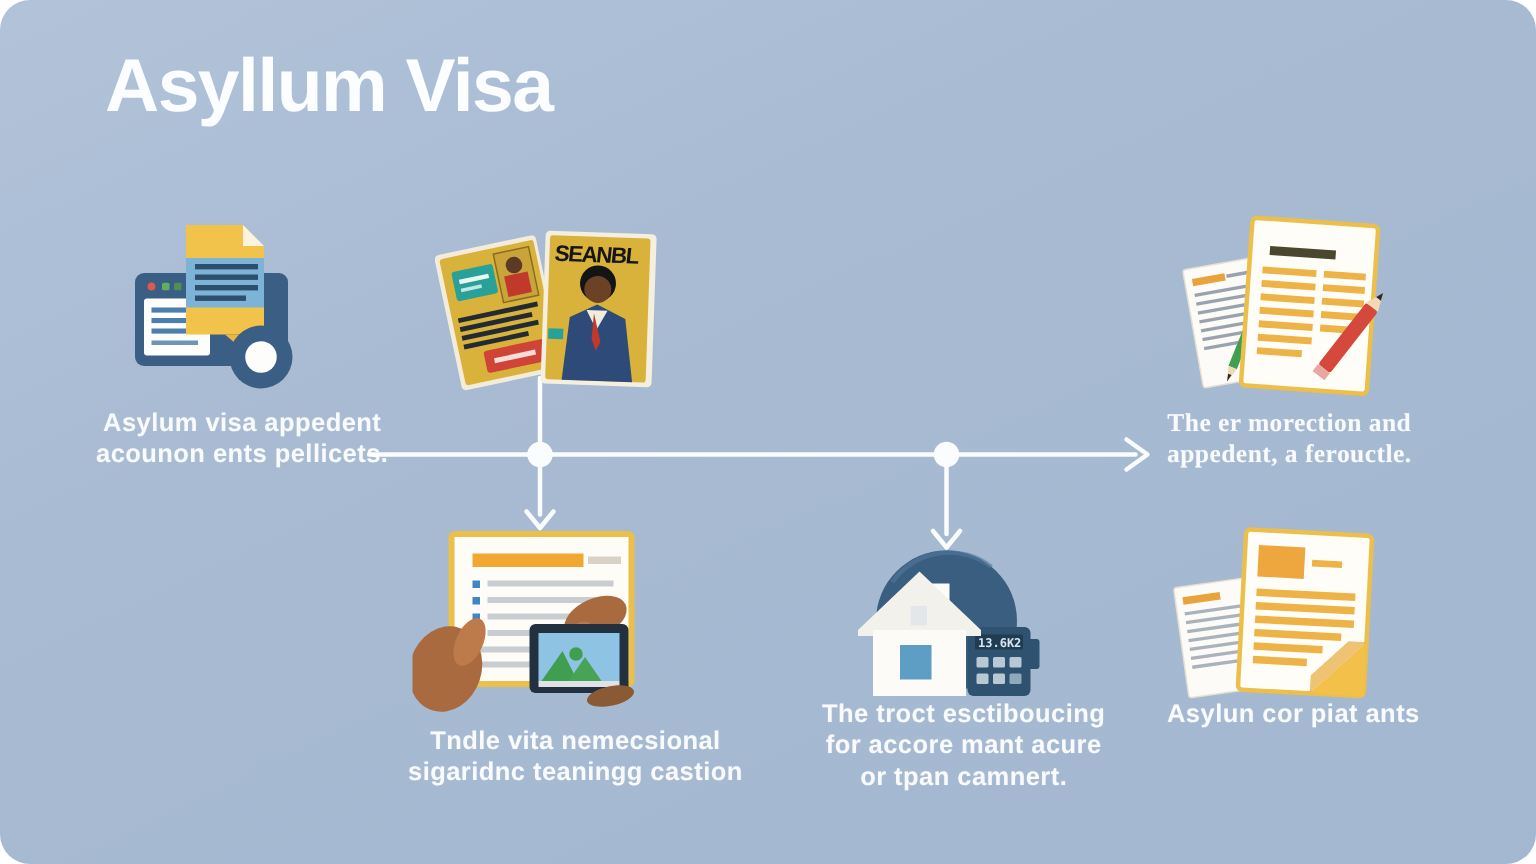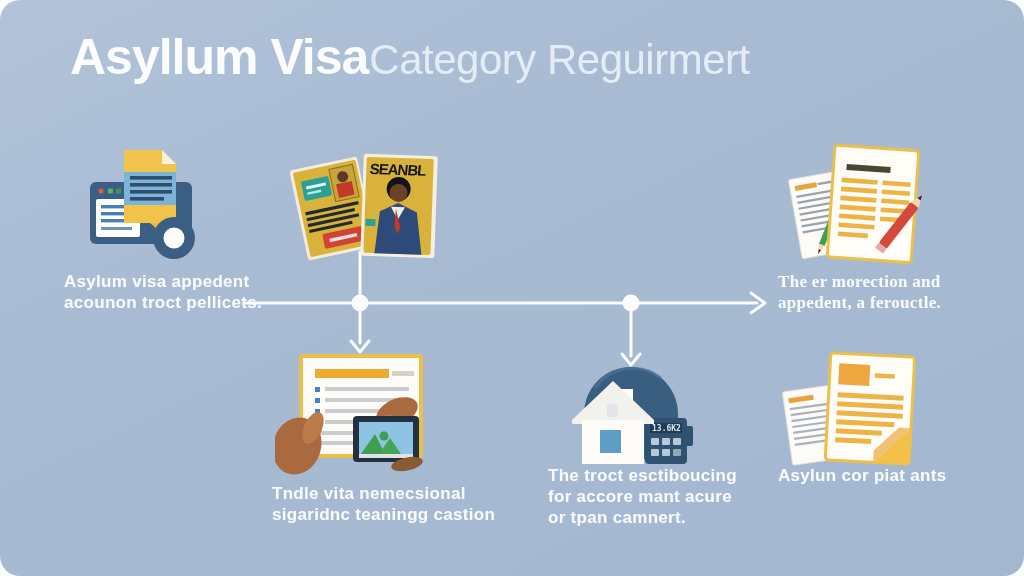--- a/index.html
+++ b/index.html
@@ -29,30 +29,29 @@
   
   .icon-abs{position:absolute;}
   
   .label{
     position:absolute;
     color:rgba(255,255,255,0.90);
     font-size:17px;font-weight:600;
     letter-spacing:0.3px;line-height:21px;
     text-shadow:0 0 1px rgba(255,255,255,0.25);
   }
-  .label span{display:block;}
+  .label span{display:block;text-align:center;}
 </style>
 </head>
 <body>
 
 <div class="stage">
 
   <div class="title-row">
     <span class="title-main">Asyllum Visa</span>
-    <span class="title-sub">Category Reguirmert</span>
   </div>
 
   <svg class="connectors" width="1024" height="576" viewBox="0 0 1024 576">
     <g stroke="#fbfcfd" stroke-width="3" fill="none" stroke-linecap="round" stroke-linejoin="round">
       <line x1="246" y1="303" x2="757" y2="303"></line>
       <path d="M751 293 L765 303 L751 313"></path>
       <line x1="360" y1="252" x2="360" y2="303"></line>
       <line x1="360" y1="303" x2="360" y2="343"></line>
       <path d="M351 341 L360 352 L369 341"></path>
       <line x1="631" y1="303" x2="631" y2="356"></line>
@@ -248,21 +247,21 @@
       <rect x="57" y="73" width="58" height="5" fill="#eeb347"></rect>
       <rect x="57" y="82" width="46" height="5" fill="#eeb347"></rect>
       <rect x="57" y="91" width="36" height="5" fill="#eeb347"></rect>
       <path d="M96 114 L132 114 L132 78 Z" fill="#f3c04a"></path>
       <path d="M96 114 L132 78 L120 78 L96 102 Z" fill="#e8a93c" opacity="0.7"></path>
     </g>
   </svg>
 
   <div class="label" style="left:64px;top:271px;">
     <span>Asylum visa appedent</span>
-    <span>acounon troct pellicets.</span>
+    <span>acounon ents pellicets.</span>
   </div>
 
   <div class="label" style="left:778px;top:271px;font-family:Liberation Serif, serif;">
     <span>The er morection and</span>
     <span>appedent, a ferouctle.</span>
   </div>
 
   <div class="label" style="left:548px;top:465px;">
     <span>The troct esctiboucing</span>
     <span>for accore mant acure</span>

